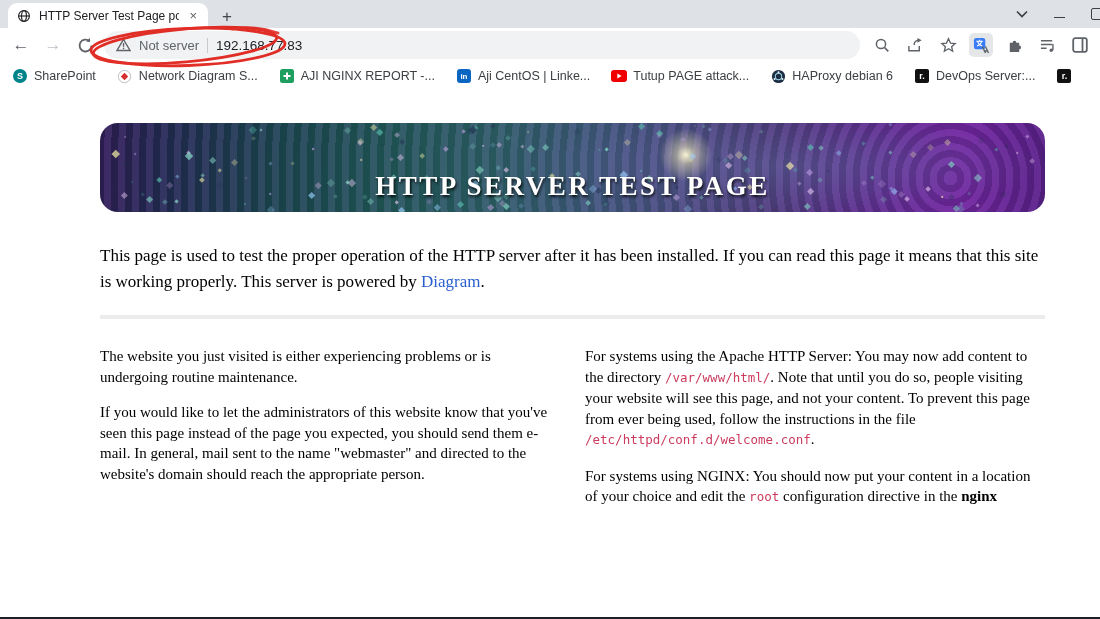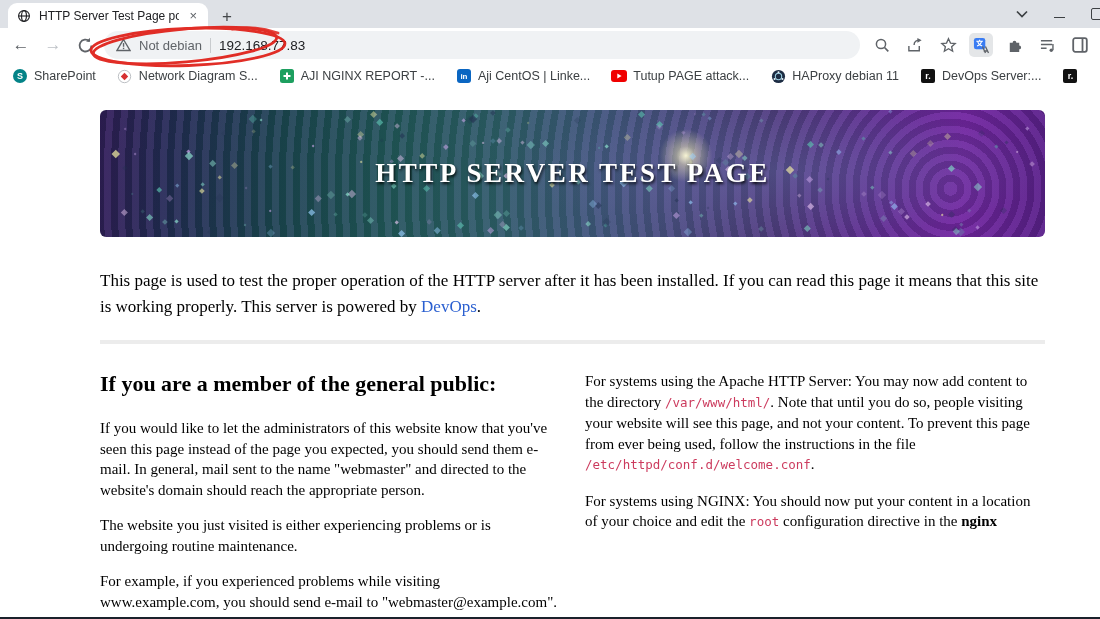--- a/index.html
+++ b/index.html
@@ -35,21 +35,21 @@
   .bookmarks { height:28px; background:#fff; display:flex; align-items:center; gap:21px; padding:0 12px; }
   .bm { display:flex; align-items:center; gap:6px; }
   .bm-label { font-size:12.5px; color:#3c4043; white-space:nowrap; }
   .bm-ic { width:16px; height:16px; display:flex; align-items:center; justify-content:center; flex:0 0 16px; }
   .ic-sq { width:14px; height:14px; border-radius:3px; color:#fff; font-weight:bold; display:flex; align-items:center; justify-content:center; }
   .ic-circle { width:14px; height:14px; border-radius:50%; color:#fff; font-weight:bold; display:flex; align-items:center; justify-content:center; }
 
   
   .viewport { position:relative; height:529px; background:#fff; overflow:hidden; }
   .content { position:relative; width:945px; margin-left:100px; font-family:"Liberation Serif", serif; color:#000; }
-  .banner { position:relative; margin-top:20px; height:127px; border-radius:6px; overflow:hidden;
+  .banner { position:relative; margin-top:33px; height:89px; border-radius:18px; overflow:hidden;
     background:
       radial-gradient(circle at 62% 36%, rgba(255,252,215,0.95) 0, rgba(255,246,185,0.45) 1.6%, rgba(255,255,255,0) 4.5%),
       repeating-radial-gradient(circle at 90% 62%, rgba(160,110,210,0.16) 0 7px, rgba(30,25,60,0.14) 7px 14px),
       radial-gradient(ellipse 40% 75% at 72% 48%, rgba(95,105,160,0.50) 0, rgba(95,105,160,0) 70%),
       linear-gradient(93deg,#2c1c50 0%,#1e2a4c 7%,#17474a 19%,#1e5a54 31%,#2a6163 42%,#3d5a78 53%,#474f7c 61%,#4c3c78 71%,#5e2d8e 82%,#71249d 91%,#561e83 100%);
   }
   .banner-title { position:absolute; left:0; right:0; top:48px; text-align:center; color:#fff;
       font-family:"Liberation Serif", serif; font-weight:bold; font-size:27px; letter-spacing:2.5px;
       text-shadow:1px 2px 3px rgba(0,0,0,0.85); z-index:3; }
   .banner i { display:block; z-index:1; }
@@ -110,21 +110,21 @@
         </svg>
     </span>
     <div class="omnibox">
       <span>
         <svg width="15" height="14" viewBox="0 0 16 15">
             <path d="M8 1.6 L15 13.4 H1 Z" fill="none" stroke="#5f6368" stroke-width="1.5"></path>
             <rect x="7.3" y="5.4" width="1.5" height="4" fill="#5f6368"></rect>
             <rect x="7.3" y="10.4" width="1.5" height="1.5" fill="#5f6368"></rect>
           </svg>
       </span>
-      <span class="chip-label">Not debian</span>
+      <span class="chip-label">Not server</span>
       <span class="chip-div"></span>
       <span class="urltext">192.168.77.83</span>
     </div>
     <div class="tb-right">
       <span class="tb-ic">
         <svg width="16" height="16" viewBox="0 0 16 16">
             <circle cx="7" cy="7" r="4.6" fill="none" stroke="#5f6368" stroke-width="1.5"></circle>
             <path d="M10.5 10.5 L14.3 14.3" stroke="#5f6368" stroke-width="1.7"></path>
           </svg>
       </span>
@@ -213,21 +213,21 @@
     <div class="bm">
       <span class="bm-ic">
         <svg width="15" height="15" viewBox="0 0 16 16">
             <circle cx="8" cy="8" r="7" fill="#1d2d44"></circle>
             <circle cx="8" cy="8" r="3.4" fill="none" stroke="#9fd3e6" stroke-width="1.1"></circle>
             <circle cx="8" cy="3.4" r="1.1" fill="#e8f4f8"></circle>
             <circle cx="12.2" cy="10.6" r="1.1" fill="#e8f4f8"></circle>
             <circle cx="3.8" cy="10.6" r="1.1" fill="#e8f4f8"></circle>
           </svg>
       </span>
-      <span class="bm-label">HAProxy debian 11</span>
+      <span class="bm-label">HAProxy debian 6</span>
     </div>
     <div class="bm">
       <span class="bm-ic">
           <span class="ic-sq" style="background:#111;font-size:9px;border-radius:2px;">r.</span>
         </span>
       <span class="bm-label">DevOps Server:...</span>
     </div>
     <div class="bm">
       <span class="bm-ic">
           <span class="ic-sq" style="background:#111;font-size:9px;border-radius:2px;">r.</span>
@@ -407,30 +407,28 @@
           <i style="position: absolute; left: 62.8142%; top: 2.71815%; width: 2.22443px; height: 2.22443px; background: rgb(201, 166, 232); opacity: 0.212482; transform: rotate(45deg);"></i>
           <i style="position: absolute; left: 31.2471%; top: 11.3337%; width: 4.22955px; height: 4.22955px; background: rgb(230, 198, 240); opacity: 0.43723; transform: rotate(45deg);"></i>
           <i style="position: absolute; left: 72.656%; top: 44.7461%; width: 5.96935px; height: 5.96935px; background: rgb(255, 249, 168); opacity: 0.614369; transform: rotate(45deg);"></i>
           <i style="position: absolute; left: 46.8633%; top: 24.7227%; width: 5.20255px; height: 5.20255px; background: rgb(127, 212, 196); opacity: 0.572162; transform: rotate(45deg);"></i>
           <i style="position: absolute; left: 11.445%; top: 94.2951%; width: 3.96773px; height: 3.96773px; background: rgb(34, 51, 82); opacity: 0.290965; transform: rotate(45deg);"></i>
           <i style="position: absolute; left: 8.04143%; top: 58.1102%; width: 2.50725px; height: 2.50725px; background: rgb(154, 208, 255); opacity: 0.427027; transform: rotate(45deg);"></i>
           <i style="position: absolute; left: 83.526%; top: 31.9789%; width: 2.93258px; height: 2.93258px; background: rgb(143, 227, 208); opacity: 0.474083; transform: rotate(45deg);"></i>
           <i style="position: absolute; left: 90.7706%; top: 93.32%; width: 5.56065px; height: 5.56065px; background: rgb(91, 191, 174); opacity: 0.268619; transform: rotate(45deg);"></i>
         </div>
 
-      <p class="intro"><span>This page is used to test the proper operation of the HTTP server after it has been installed. If you can read this page it means that this site is working properly. This server is powered by </span><a class="link">DevOps</a><span>.</span></p>
+      <p class="intro"><span>This page is used to test the proper operation of the HTTP server after it has been installed. If you can read this page it means that this site is working properly. This server is powered by </span><a class="link">Diagram</a><span>.</span></p>
 
       <hr class="rule">
 
       <div class="cols">
         <div class="col-left">
-          <h2>If you are a member of the general public:</h2>
+          <p>The website you just visited is either experiencing problems or is undergoing routine maintenance.</p>
           <p>If you would like to let the administrators of this website know that you've seen this page instead of the page you expected, you should send them e-mail. In general, mail sent to the name "webmaster" and directed to the website's domain should reach the appropriate person.</p>
-          <p>The website you just visited is either experiencing problems or is undergoing routine maintenance.</p>
-          <p>For example, if you experienced problems while visiting www.example.com, you should send e-mail to "webmaster@example.com".</p>
         </div>
         <div class="col-right">
           <p><span>For systems using the Apache HTTP Server: You may now add content to the directory </span><span class="code">/var/www/html/</span><span>. Note that until you do so, people visiting your website will see this page, and not your content. To prevent this page from ever being used, follow the instructions in the file </span><span class="code">/etc/httpd/conf.d/welcome.conf</span><span>.</span></p>
           <p><span>For systems using NGINX: You should now put your content in a location of your choice and edit the </span><span class="code">root</span><span> configuration directive in the </span><span class="b">nginx</span></p>
         </div>
       </div>
 
     </div>
   </div>
 

